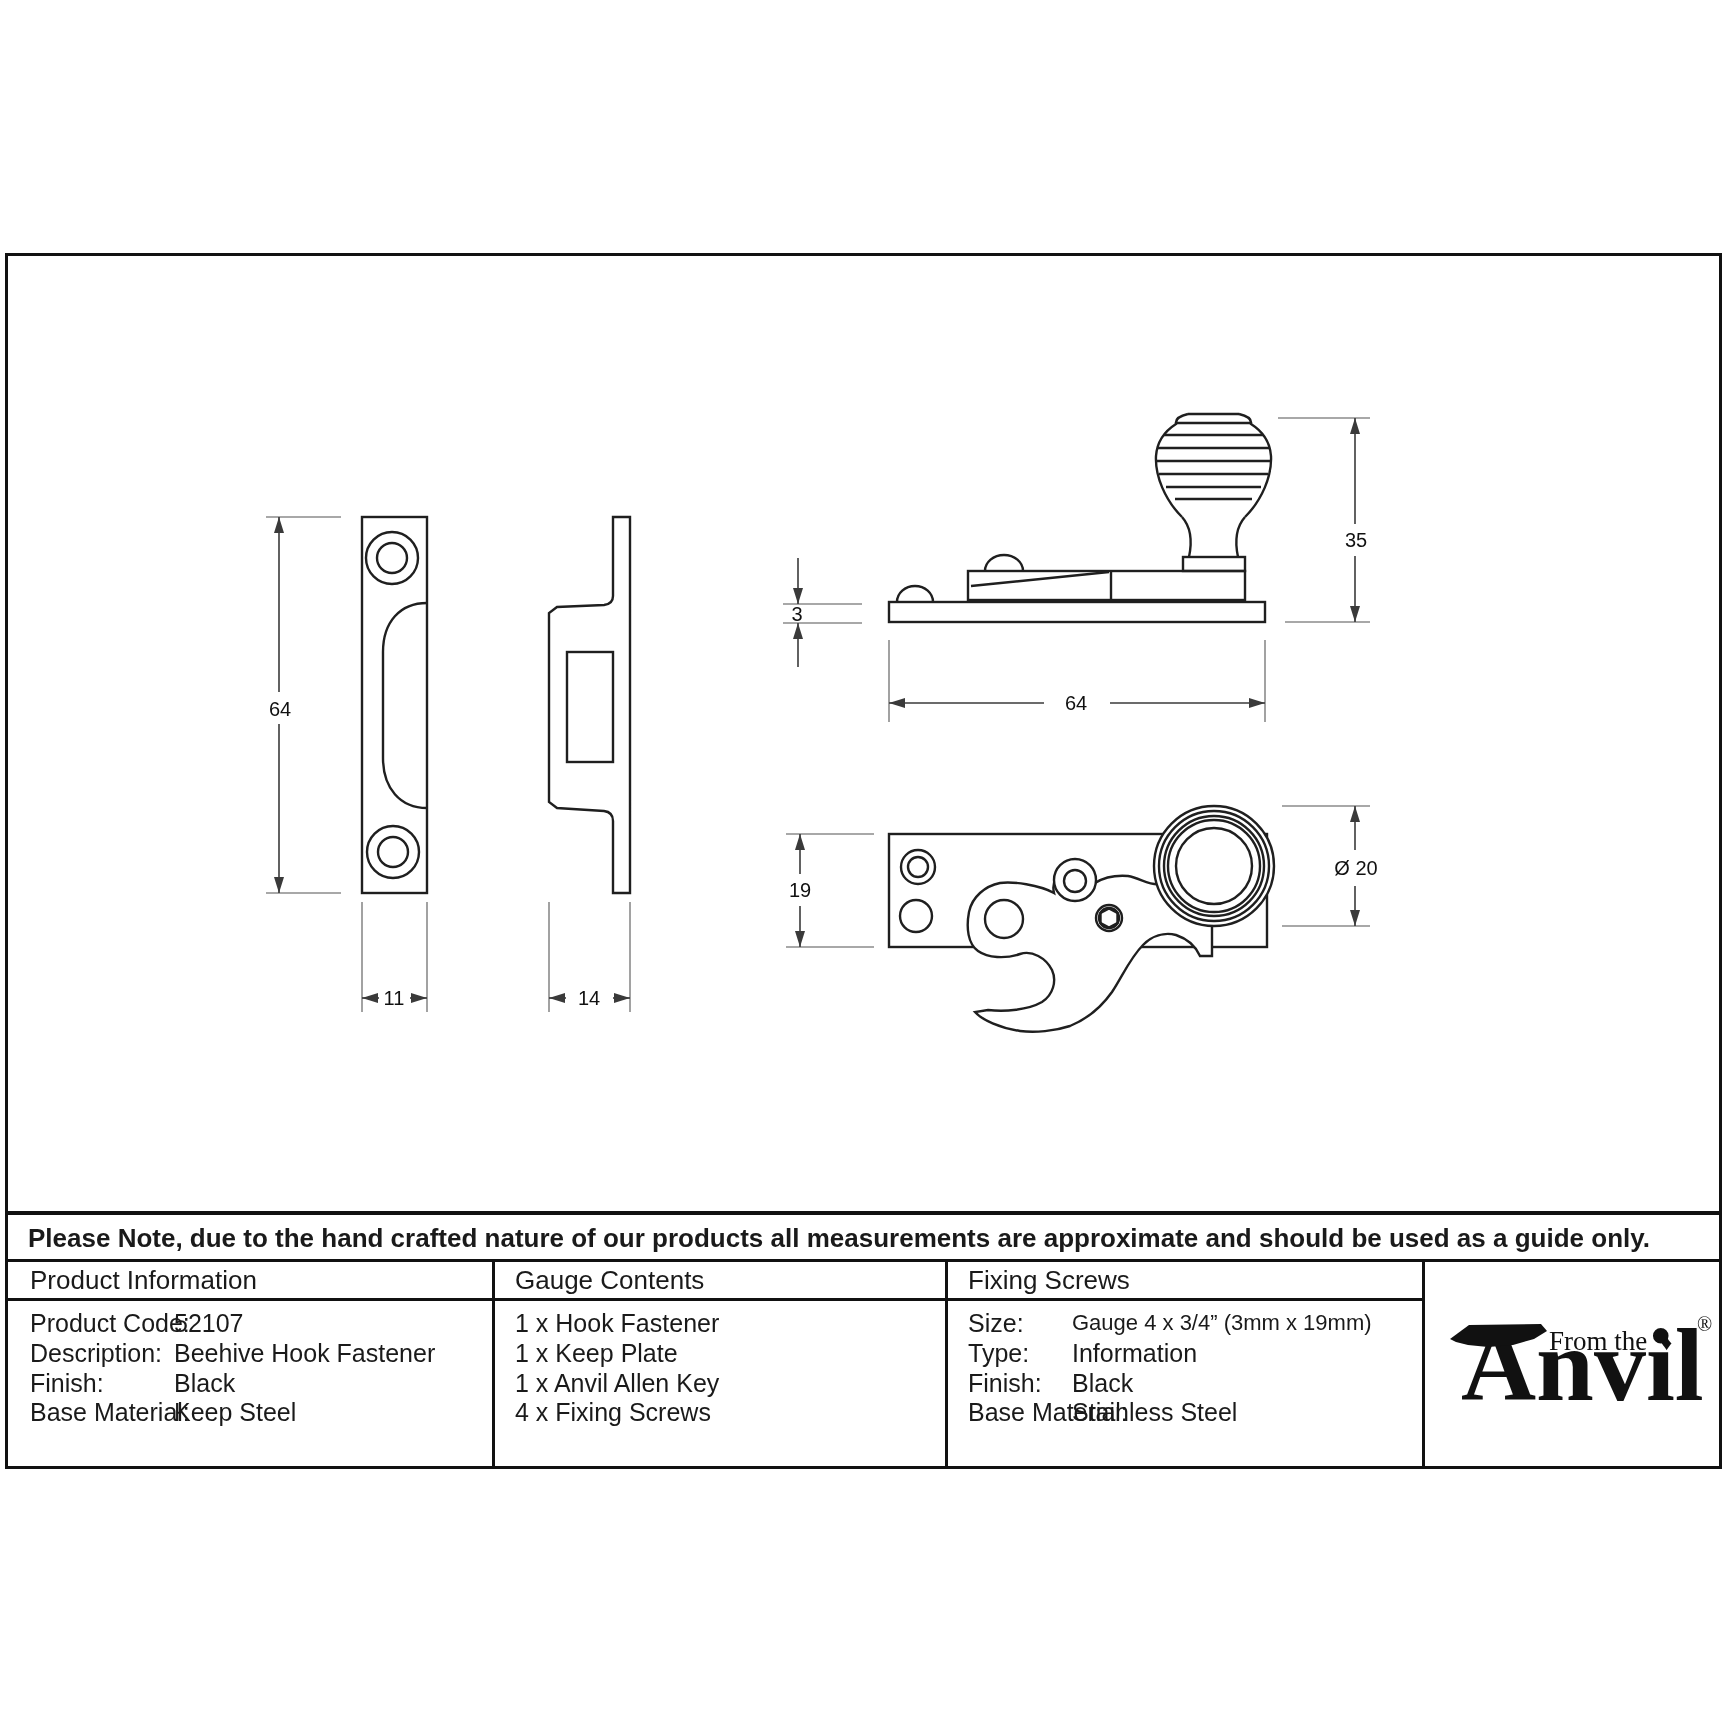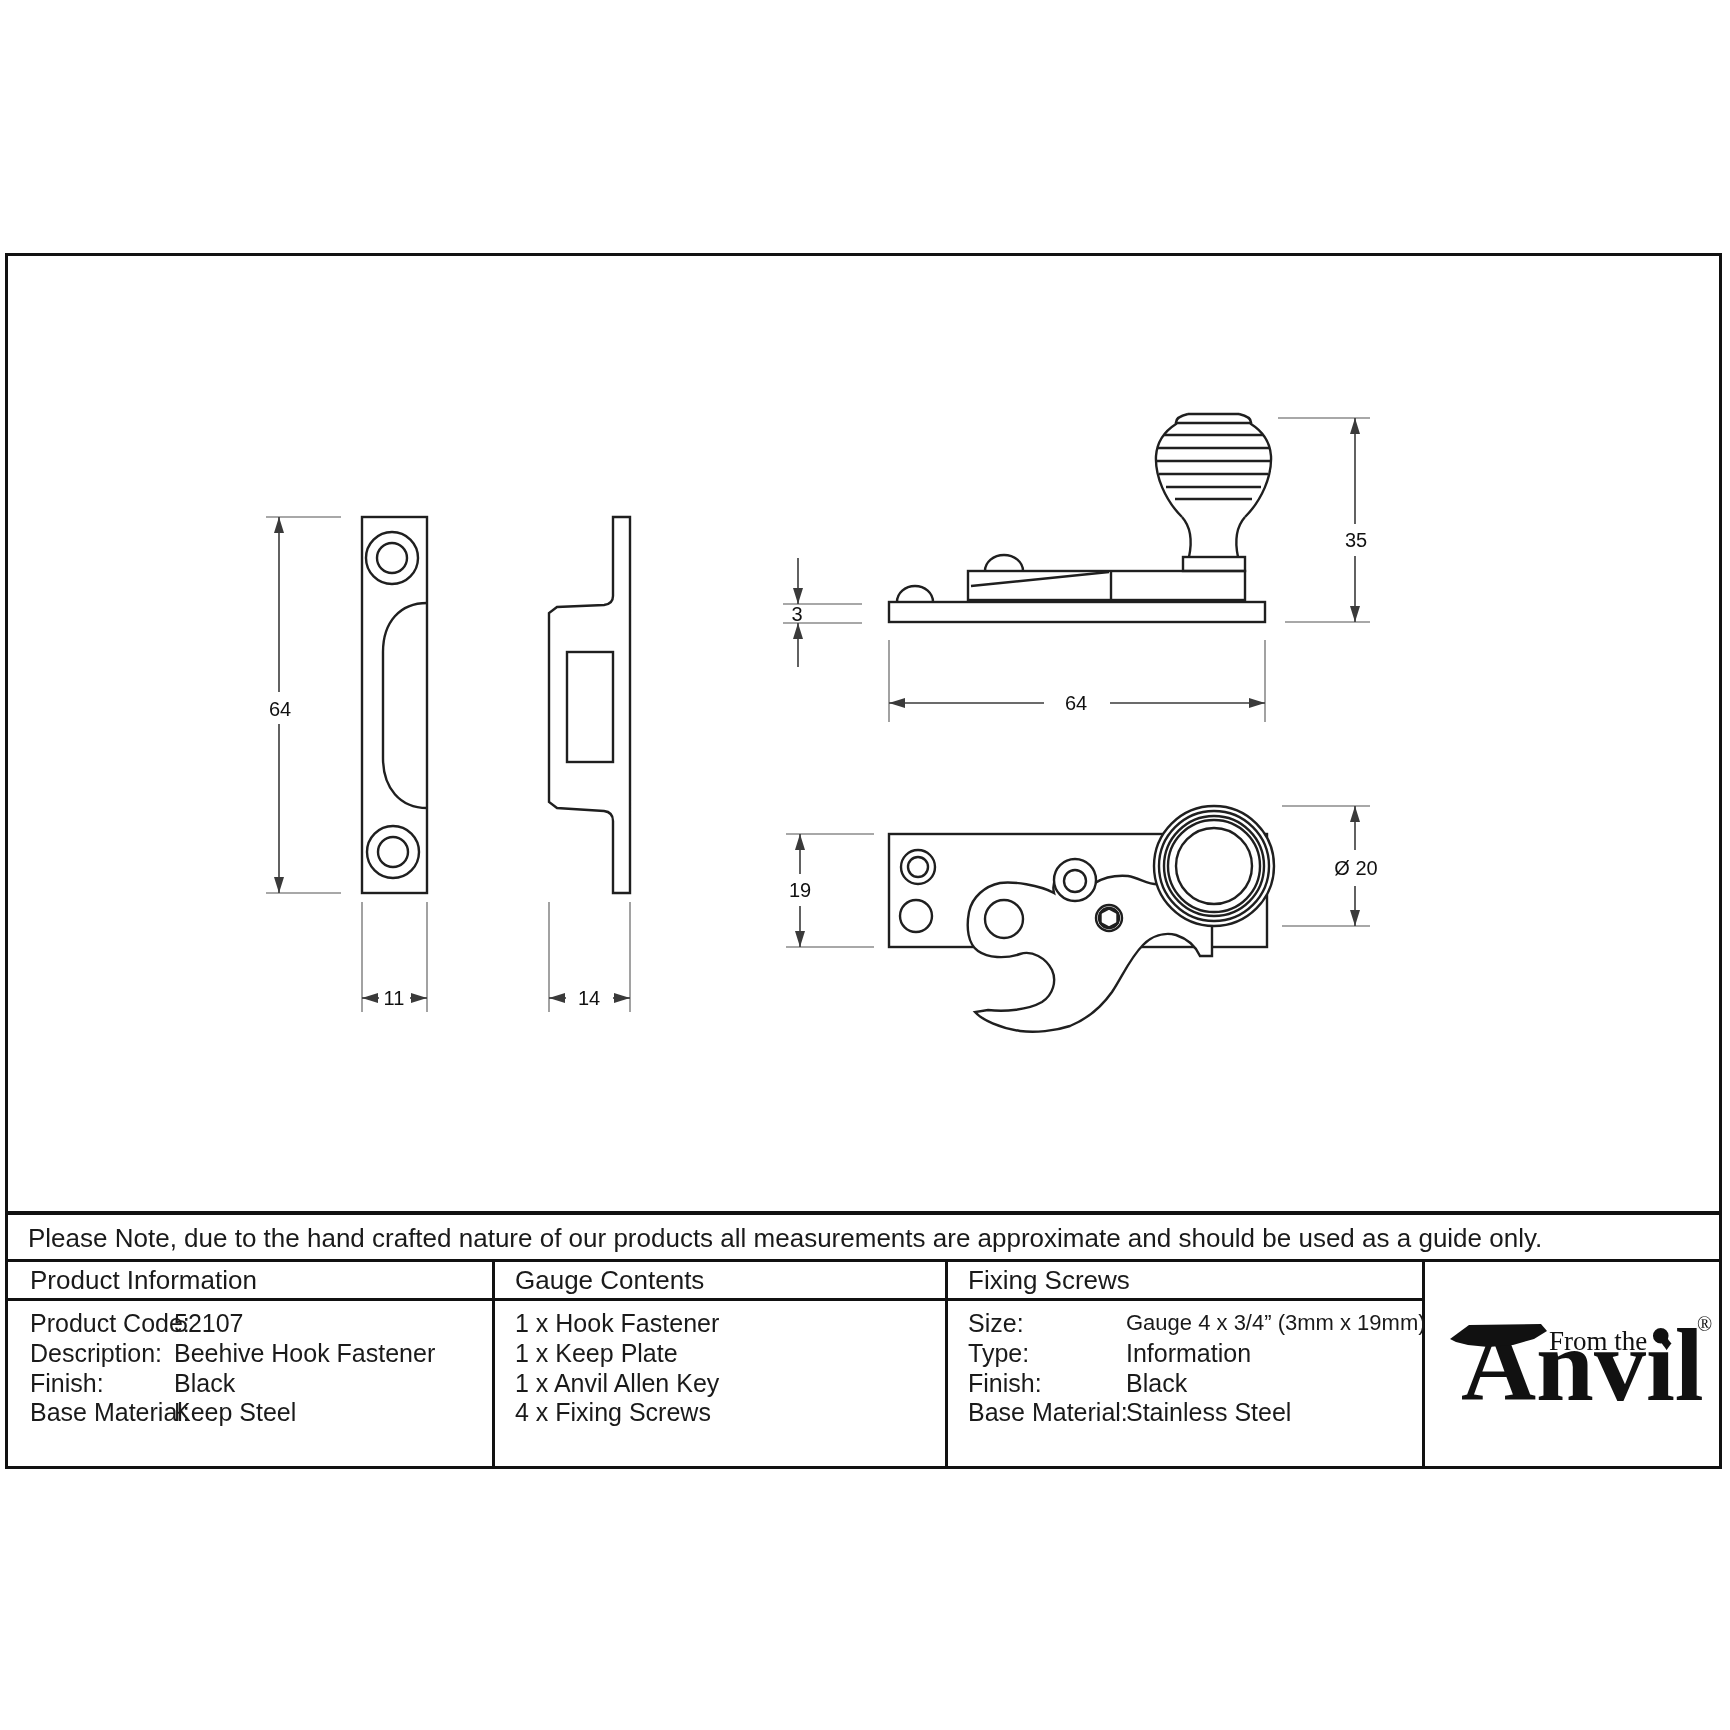--- a/index.html
+++ b/index.html
@@ -1,25 +1,25 @@
 <!DOCTYPE html>
 <html><head>
 <meta charset="utf-8">
 <style>
   html,body{margin:0;padding:0;background:#fff;width:1730px;height:1730px;position:relative;
     font-family:"Liberation Sans",sans-serif;color:#1a1a1a;}
   .abs{position:absolute;}
   #frame{left:5px;top:253px;width:1717px;height:1216px;border:3px solid #111;box-sizing:border-box;}
   .hline,.vline{background:#111;}
   #drawing-svg{left:0;top:0;width:1730px;height:1730px;}
-  .note-text{left:28px;top:1216px;width:1660px;height:44px;line-height:44px;font-size:26px;white-space:nowrap;}
+  .note-text{left:28px;top:1216px;width:1660px;height:44px;line-height:44px;font-size:26px;white-space:nowrap;font-weight:bold;}
   .th{top:1264px;height:32px;line-height:32px;font-size:26px;white-space:nowrap;}
   .cell{height:30px;line-height:30px;font-size:25px;white-space:nowrap;}
   .r0{top:1308px}.r1{top:1338px}.r2{top:1368px}.r3{top:1397px}
-  .c1l{left:30px}.c1v{left:174px}.c2{left:515px}.c3l{left:968px}.c3v{left:1126px}
+  .c1l{left:30px}.c1v{left:174px}.c2{left:515px}.c3l{left:968px}.c3v{left:1072px}
   .small{font-size:22px;}
   
   .outline{fill:none;stroke:#1f1f1f;stroke-width:2.4px;}
   .outline-w{fill:#fff;stroke:#1f1f1f;stroke-width:2.4px;}
   .dim{stroke:#3a3a3a;stroke-width:1.6px;}
   .ext{stroke:#8b8b8b;stroke-width:1.6px;}
   .arr{fill:#3a3a3a;stroke:none;}
   .dimtxt{font-family:"Liberation Sans",sans-serif;font-size:20px;fill:#111;text-anchor:middle;}
   
   #logo-svg{left:1425px;top:1300px;width:297px;height:168px;}

